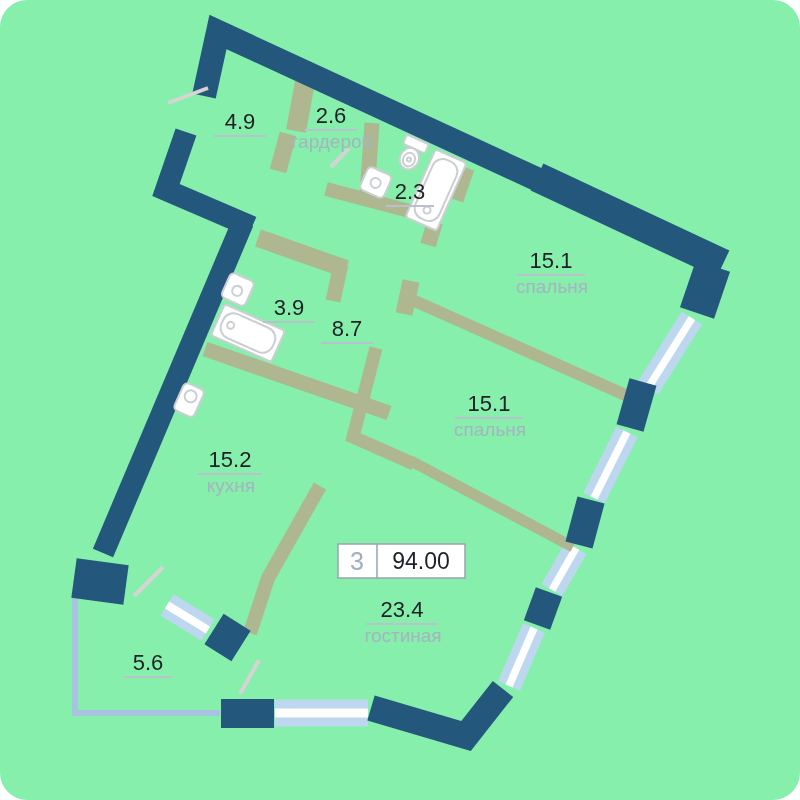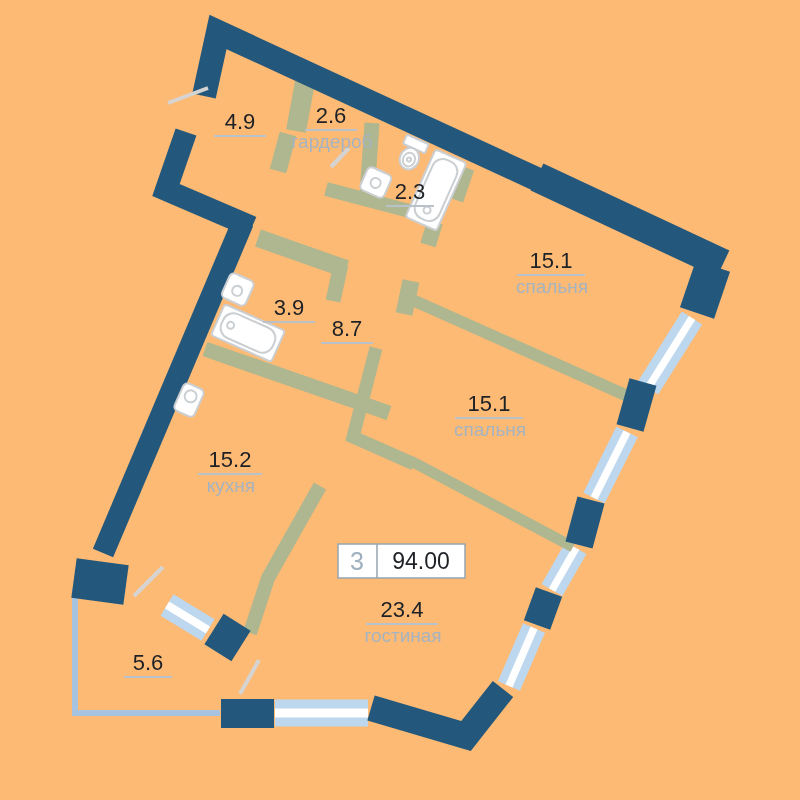--- a/index.html
+++ b/index.html
@@ -1,17 +1,17 @@
 <!DOCTYPE html>
 <html style="--c-wall: #23587c; --c-partition: #aeb78f; --c-window: #bdd7ee; --c-window-gap: #ffffff; --c-balcony-glazing: #a7c3e0; --c-area-number: #1d2126; --c-room-name: #a6b3c1; --c-underline: #b9c2ca; --c-badge-border: #97a5b0; --c-badge-rooms: #9fb0bf; --c-fixture-outline: #cbcfd2; --c-door: #d6d4d2;"><head>
 <meta charset="utf-8">
 <style>
   html,body{margin:0;padding:0;background:#ffffff;}
-  .stage{position:relative;width:800px;height:800px;background:#fdba74;overflow:hidden;
-         font-family:"Liberation Sans", sans-serif;}
+  .stage{position:relative;width:800px;height:800px;background:#86efac;overflow:hidden;
+         font-family:"Liberation Sans", sans-serif;border-radius:27px;}
   svg{display:block}
 
   
   .wall{stroke:var(--c-wall,#23587c);fill:none;stroke-linecap:butt;stroke-linejoin:miter;stroke-miterlimit:4;}
   .wallfill{fill:var(--c-wall,#23587c);stroke:none;}
   .part{stroke:var(--c-partition,#aeb78f);fill:none;stroke-linecap:butt;stroke-linejoin:miter;}
 
   
   .wb{stroke:var(--c-window,#bdd7ee);fill:none;}
   .ww{stroke:var(--c-window-gap,#ffffff);fill:none;}

